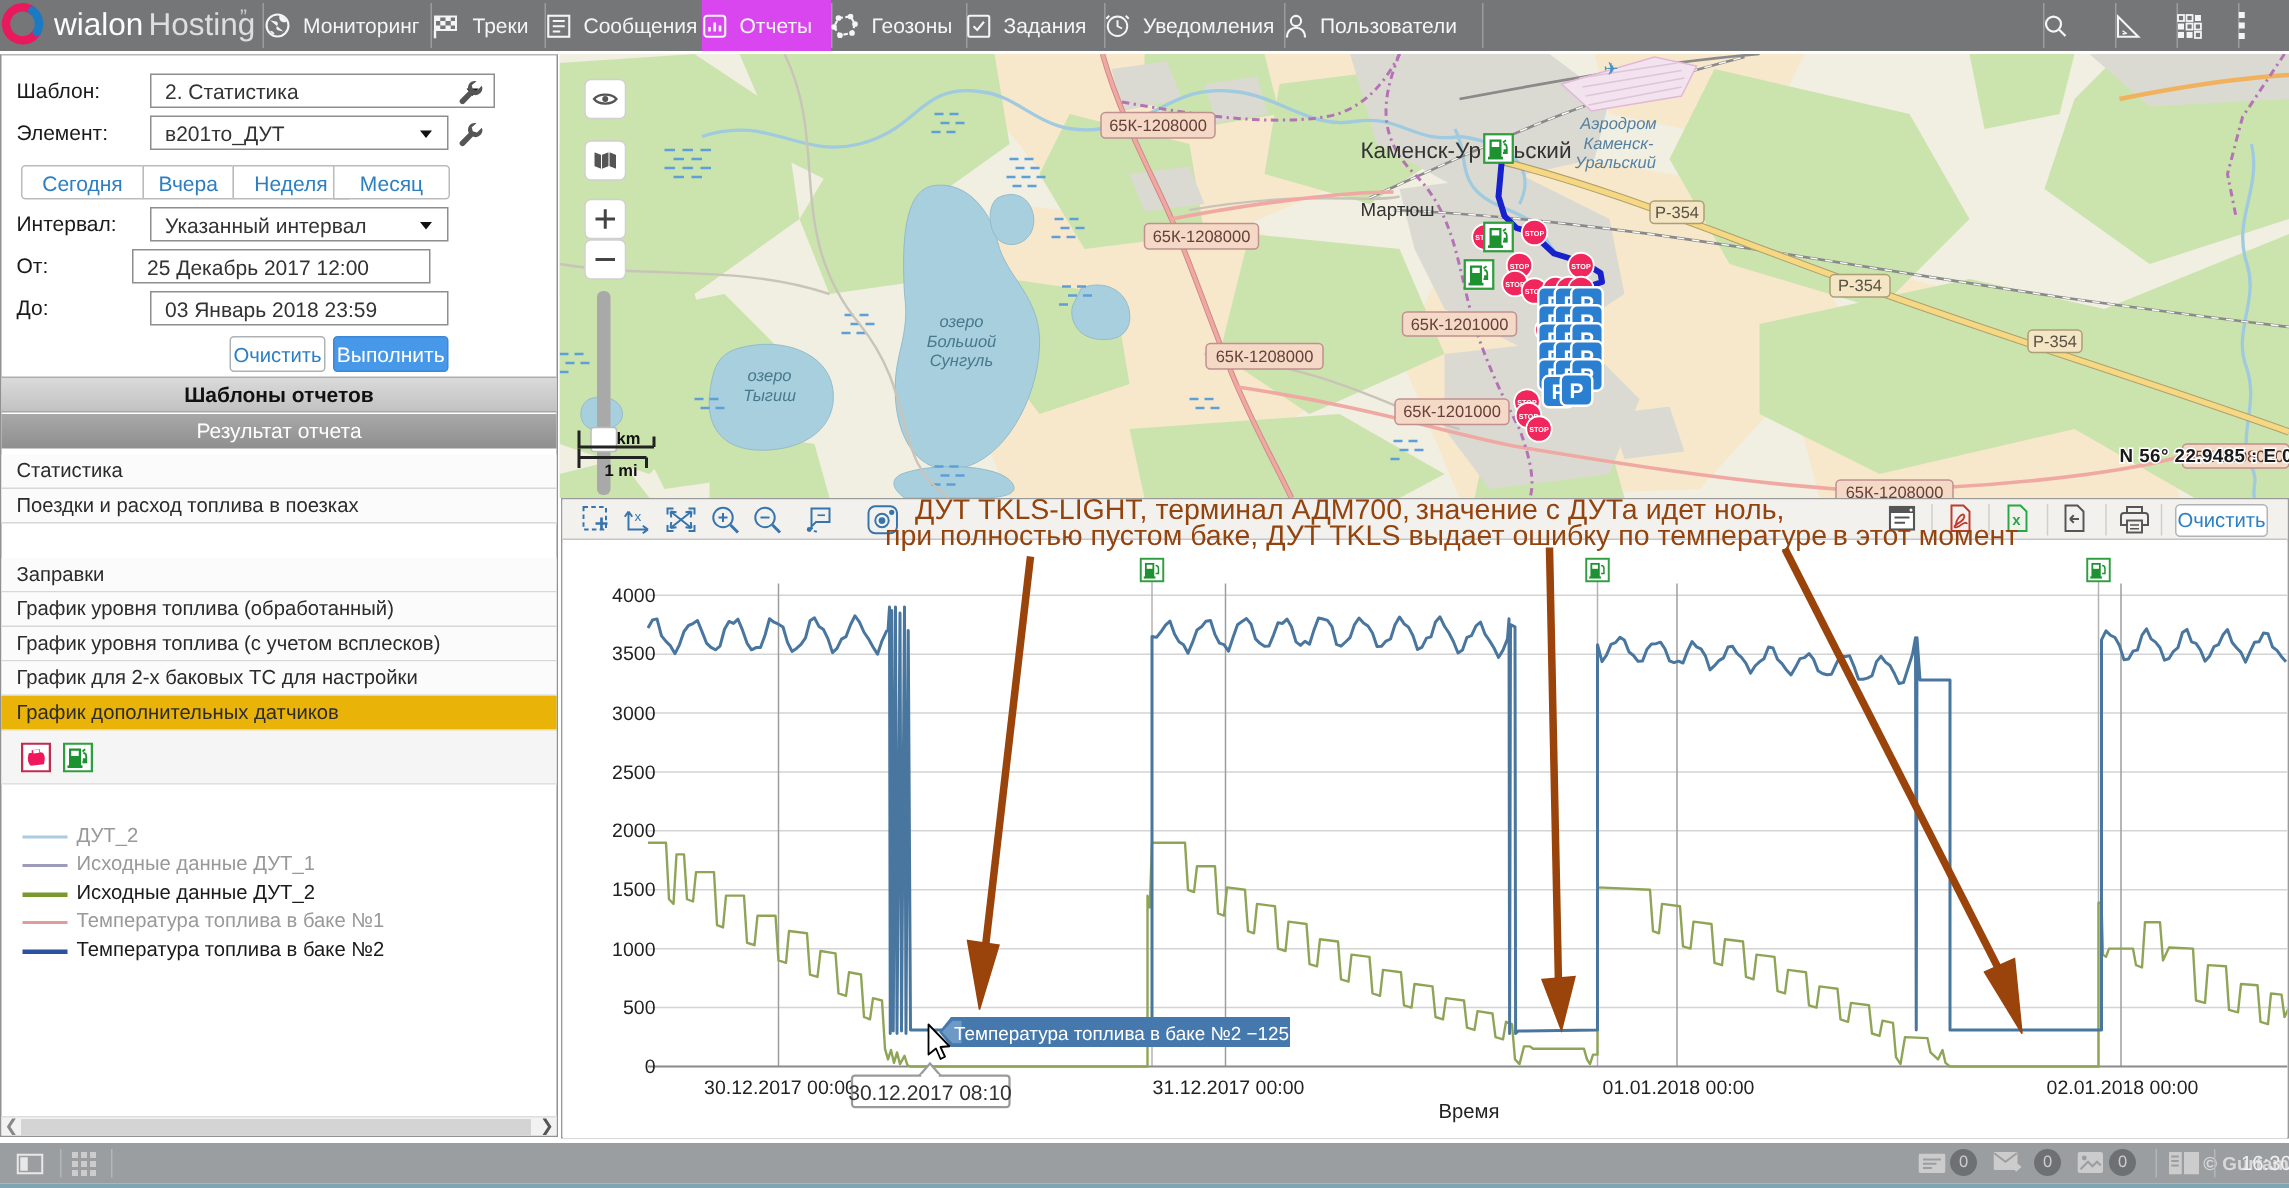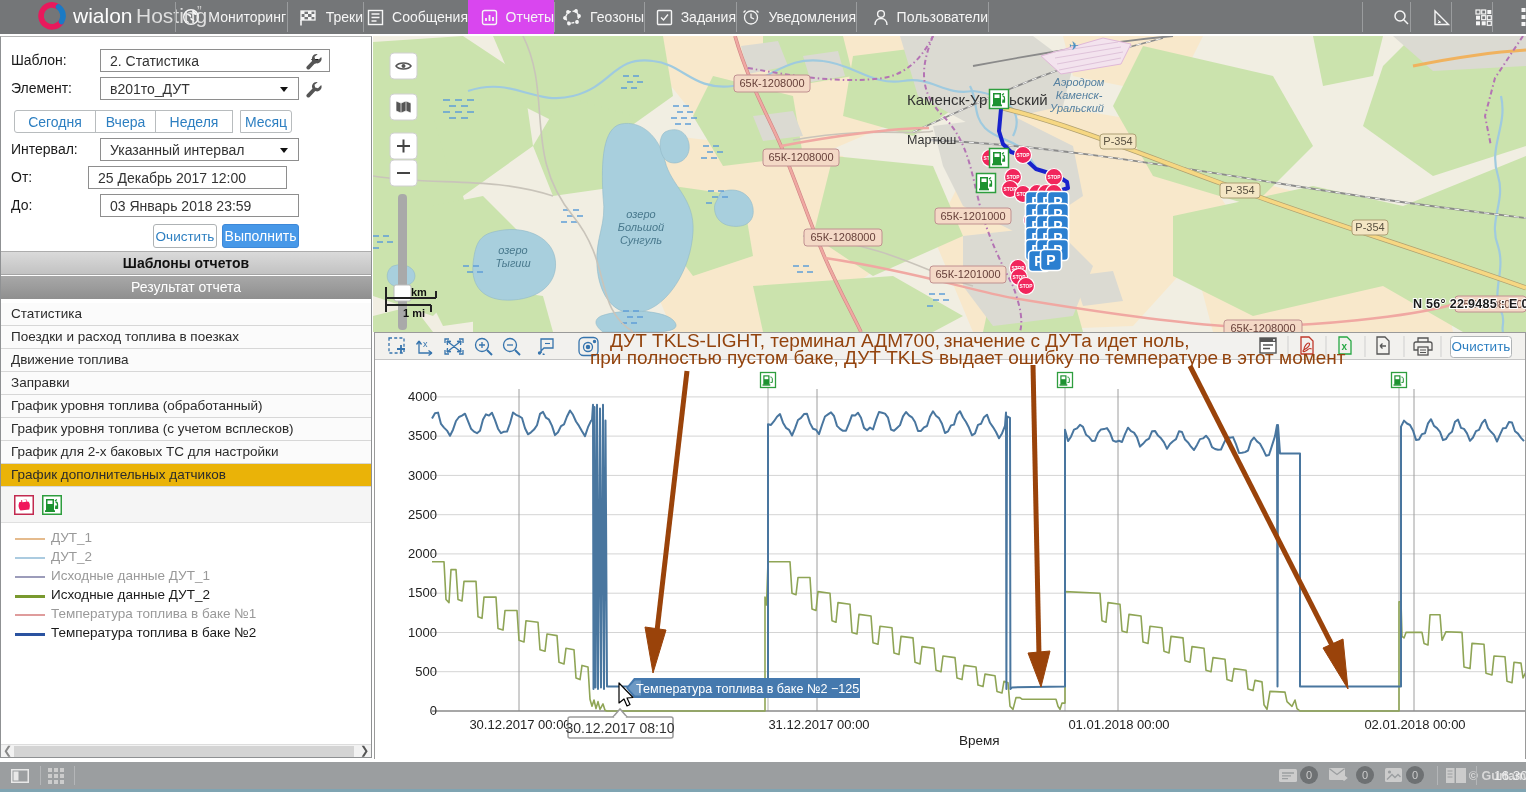--- a/index.html
+++ b/index.html
@@ -3,23 +3,23 @@
 <meta charset="utf-8">
 <style>
 html,body{margin:0;padding:0;width:1526px;height:792px;overflow:hidden;
  font-family:"Liberation Sans",sans-serif;background:#fff;}
 *{box-sizing:border-box;}
 .abs{position:absolute;}
 
 #topbar{position:absolute;left:0;top:0;width:1526px;height:34px;background:#747678;}
 #topbar .sep{position:absolute;top:2px;bottom:2px;width:1px;background:#9a9c9e;}
 .navitem{position:absolute;top:0;height:34px;color:#f5f5f5;font-size:14px;
- display:flex;align-items:center;justify-content:flex-end;gap:8px;}
+ display:flex;align-items:center;justify-content:flex-start;gap:8px;}
 .navitem svg{flex:0 0 auto;}
-#logo{position:absolute;left:0;top:0;width:175px;height:22px;padding-left:37px;}
+#logo{position:absolute;left:0;top:0;width:175px;height:22px;}
 
 #sidebar{position:absolute;left:0;top:36px;width:372px;height:722px;background:#fff;
  border:1px solid #8f9193;border-top:1px solid #b5b5b5;}
 .lbl{position:absolute;font-size:14px;color:#1a1a1a;}
 .inp{position:absolute;background:#fff;border:1px solid #8e8e8e;font-size:14px;color:#333;
  display:flex;align-items:center;padding-left:9px;}
 .drop:after{content:"";position:absolute;right:10px;top:9px;border-left:4.5px solid transparent;
  border-right:4.5px solid transparent;border-top:5.5px solid #111;}
 .qbtn{position:absolute;top:73px;height:23px;background:#fff;border:1px solid #b8bcbe;
  color:#2d7fc1;font-size:14px;display:flex;align-items:center;justify-content:center;border-radius:3px;}
@@ -186,57 +186,52 @@
   <path d="M11.5 2 a4.5 4.5 0 0 0 -4 6.6 L2 14.2 a1.9 1.9 0 0 0 2.7 2.7 L10.3 11 a4.5 4.5 0 0 0 5.9 -5.9 L13 8.3 L10.2 7.5 L9.5 4.8 L12.7 2.2 A4.5 4.5 0 0 0 11.5 2 Z" fill="#555"></path>
  </svg>
  <div class="lbl" style="left:10px;top:43px">Элемент:</div>
  <div class="inp drop" style="left:99px;top:40px;width:199px;height:23px">в201то_ДУТ</div>
  <svg class="abs" style="left:304px;top:43px" width="18" height="18" viewBox="0 0 18 18">
   <path d="M11.5 2 a4.5 4.5 0 0 0 -4 6.6 L2 14.2 a1.9 1.9 0 0 0 2.7 2.7 L10.3 11 a4.5 4.5 0 0 0 5.9 -5.9 L13 8.3 L10.2 7.5 L9.5 4.8 L12.7 2.2 A4.5 4.5 0 0 0 11.5 2 Z" fill="#555"></path>
  </svg>
  <div class="qbtn" style="left:13px;width:82px;border-radius:3px 0 0 3px">Сегодня</div>
  <div class="qbtn" style="left:94px;width:61px;border-radius:0">Вчера</div>
  <div class="qbtn" style="left:154px;width:78px;border-radius:0">Неделя</div>
- <div class="qbtn" style="left:239px;width:52px;border-radius:0 3px 3px 0">Месяц</div>
+ <div class="qbtn" style="left:221px;width:78px;border-radius:0 3px 3px 0">Месяц</div>
  <div class="lbl" style="left:10px;top:104px">Интервал:</div>
  <div class="inp drop" style="left:99px;top:101px;width:199px;height:23px">Указанный интервал</div>
  <div class="lbl" style="left:10px;top:132px">От:</div>
  <div class="inp" style="left:87px;top:129px;width:199px;height:23px">25 Декабрь 2017 12:00</div>
  <div class="lbl" style="left:10px;top:160px">До:</div>
  <div class="inp" style="left:99px;top:157px;width:199px;height:23px">03 Январь 2018 23:59</div>
  <div class="inp" style="left:152px;top:187px;width:64px;height:24px;color:#2d7fc1;font-size:13.5px;justify-content:center;padding-left:0;border-radius:3px;border-color:#aeb2b4">Очистить</div>
  <div class="inp" style="left:221px;top:187px;width:77px;height:24px;background:#4798e8;color:#fff;justify-content:center;padding-left:0;border-radius:3px;border-color:#3d88d8">Выполнить</div>
  <div class="grayhdr1">Шаблоны отчетов</div>
  <div class="grayhdr2">Результат отчета</div>
  <div class="litem" style="top:266px">Статистика</div>
  <div class="litem" style="top:289px">Поездки и расход топлива в поезках</div>
- <div class="litem" style="top:312px">Движение топлива</div>
  <div class="litem" style="top:335px">Заправки</div>
  <div class="litem" style="top:358px">График уровня топлива (обработанный)</div>
  <div class="litem" style="top:381px">График уровня топлива (с учетом всплесков)</div>
  <div class="litem" style="top:404px">График для 2-х баковых ТС для настройки</div>
  <div class="litem" style="top:427px;background:#eab308">График дополнительных датчиков</div>
  <div class="abs" style="left:0;top:450px;width:370px;height:36px;background:#f5f5f5;border-bottom:1px solid #e0e0e0"></div>
  <svg class="abs" style="left:13px;top:458px" width="20" height="20" viewBox="0 0 20 20">
   <rect x="0.75" y="0.75" width="18.5" height="18.5" fill="#fff" stroke="#c22a50" stroke-width="1.5"></rect>
   <path d="M7 5.2 L12.5 4.5 L12.8 6.5 L14.5 6.8 C15.6 8 16 9.5 15.8 11.5 L15.3 14.5 L6.5 15.5 C5 14 4.4 12 4.6 9.8 L5.2 7.2 L7.3 6.8 Z" fill="#f0175c"></path>
   <rect x="8.2" y="4.9" width="4" height="2.2" fill="#fff" transform="rotate(-6 10 6)"></rect>
  </svg>
  <svg class="abs" style="left:41px;top:458px" width="20" height="20" viewBox="0 0 20 20">
   <rect x="0.75" y="0.75" width="18.5" height="18.5" fill="#fff" stroke="#2e9e3e" stroke-width="1.5"></rect>
   <rect x="4" y="4" width="8" height="12" fill="#1d9230"></rect>
   <rect x="5.5" y="5.5" width="5" height="3.5" fill="#fff"></rect>
   <rect x="3" y="15.2" width="10" height="1.8" fill="#1d9230"></rect>
   <path d="M13 6 L14.8 4.5 M13.5 7 C15 7 15.5 8 15.5 9.5 L15.5 13 L13 13" fill="none" stroke="#1d9230" stroke-width="1.3"></path>
   <rect x="13.2" y="10.5" width="2.6" height="3.4" fill="#1d9230"></rect>
  </svg>
- <div class="legend" style="top:492px;color:#999">
-      <div class="sw" style="border-top:2px solid #e5bb8d"></div>
-      <div class="tx">ДУТ_1</div>
-    </div>
  <div class="legend" style="top:511px;color:#999">
       <div class="sw" style="border-top:2px solid #abcbe0"></div>
       <div class="tx">ДУТ_2</div>
     </div>
  <div class="legend" style="top:530px;color:#999">
       <div class="sw" style="border-top:2px solid #9c9cba"></div>
       <div class="tx">Исходные данные ДУТ_1</div>
     </div>
  <div class="legend" style="top:549px;color:#1a1a1a">
       <div class="sw" style="border-top:3px solid #79992f"></div>

